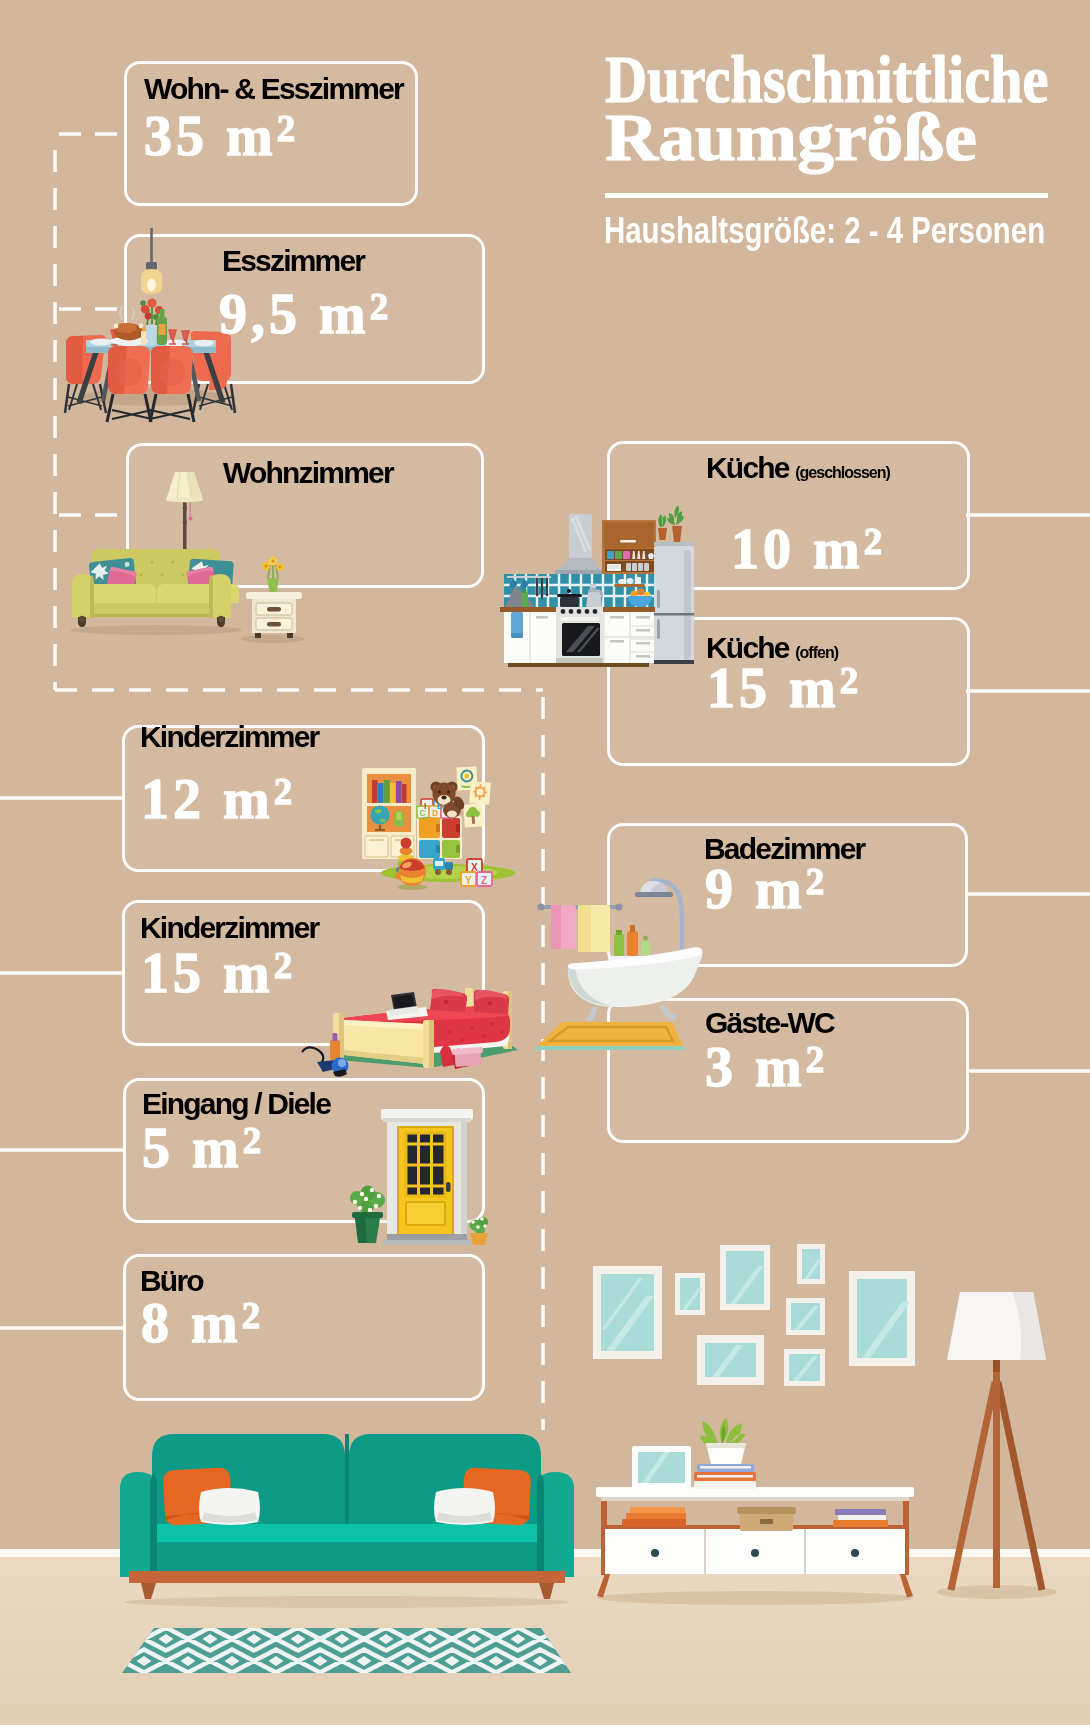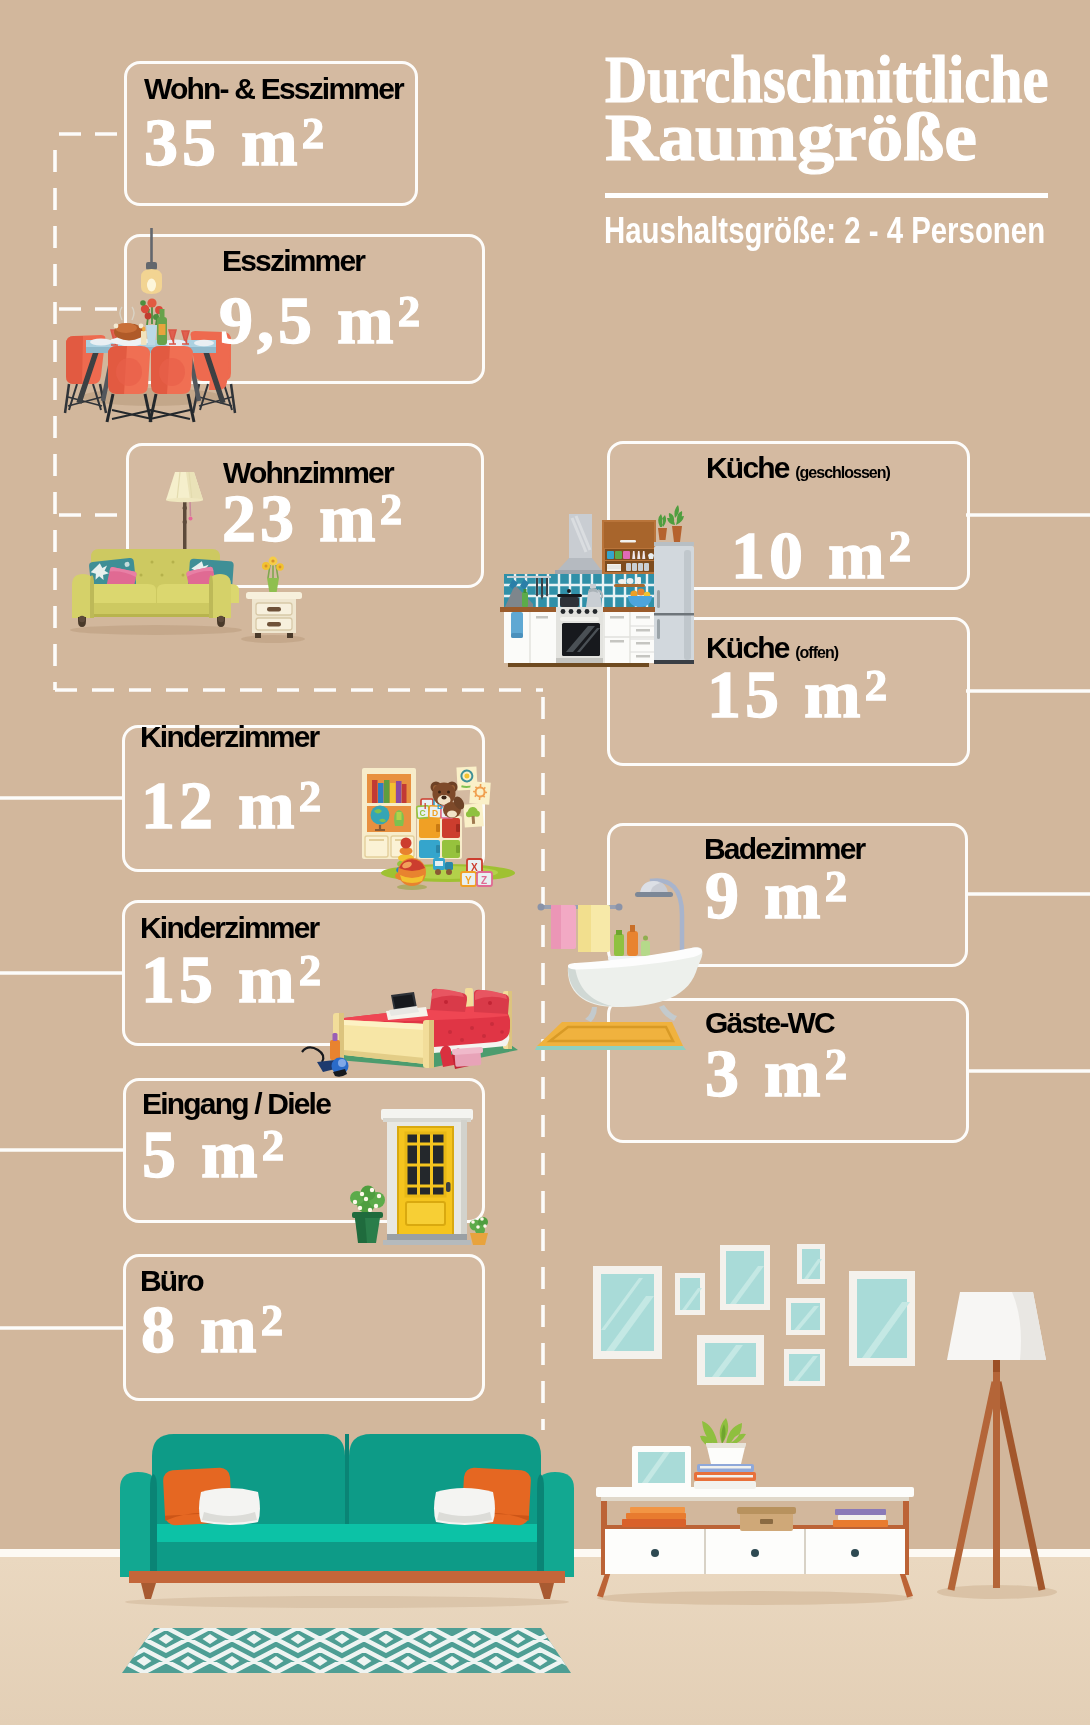--- a/index.html
+++ b/index.html
@@ -9,21 +9,21 @@
   .floor{position:absolute;left:0;top:1557px;width:1090px;height:168px;
          background:linear-gradient(#ead8c0,#e3cfb6);}
   .baseboard{position:absolute;left:0;top:1549px;width:1090px;height:8px;background:#fdfaf4;}
   svg.lines{position:absolute;left:0;top:0;}
   .box{position:absolute;border:3.2px solid #fdfcfa;border-radius:16px;
        background:rgba(255,255,255,0.05);box-sizing:border-box;z-index:10;}
   .lbl{position:absolute;color:#000000;font-weight:bold;font-size:30px;letter-spacing:-1.8px;
        line-height:1;white-space:nowrap;z-index:30;}
   .lbl small{font-size:16px;font-weight:bold;letter-spacing:-1px;}
   .num{position:absolute;color:#fff;font-family:"Liberation Serif",serif;font-weight:bold;
-       font-size:68px;letter-spacing:4px;line-height:1;white-space:nowrap;z-index:30;
+       font-size:56px;letter-spacing:4px;line-height:1;white-space:nowrap;z-index:30;
        -webkit-text-stroke:1.3px #fff;}
   .num sup{font-size:0.66em;position:relative;top:-0.38em;vertical-align:baseline;line-height:0;
            letter-spacing:0;}
   .t1{position:absolute;color:#fff;font-family:"Liberation Serif",serif;font-weight:bold;
       font-size:68px;line-height:1;white-space:nowrap;transform-origin:0 50%;
       -webkit-text-stroke:1.2px #fff;}
   .t2{position:absolute;color:#fff;font-weight:bold;font-size:36px;line-height:1;
       white-space:nowrap;transform-origin:0 50%;}
   .rule{position:absolute;background:#fff;}
 </style>
@@ -77,21 +77,20 @@
   <div class="box" style="left:124px;top:61px;width:294px;height:145px;"></div>
   <div class="lbl" style="left:144px;top:74px;">Wohn- &amp; Esszimmer</div>
   <div class="num" style="left:144px;top:108px;">35 m<sup>2</sup></div>
 
   <div class="box" style="left:124px;top:234px;width:361px;height:150px;"></div>
   <div class="lbl" style="left:222px;top:246px;">Esszimmer</div>
   <div class="num" style="left:219px;top:286px;">9,5 m<sup>2</sup></div>
 
   <div class="box" style="left:126px;top:443px;width:358px;height:145px;"></div>
   <div class="lbl" style="left:223px;top:458px;">Wohnzimmer</div>
-  <div class="num" style="left:222px;top:484px;">23 m<sup>2</sup></div>
 
   <div class="box" style="left:607px;top:441px;width:363px;height:149px;"></div>
   <div class="lbl" style="left:706px;top:453px;">Küche <small>(geschlossen)</small></div>
   <div class="num" style="left:731px;top:488px;margin-top:33px;">10 m<sup>2</sup></div>
 
   <div class="box" style="left:607px;top:617px;width:363px;height:149px;"></div>
   <div class="lbl" style="left:706px;top:633px;">Küche <small>(offen)</small></div>
   <div class="num" style="left:707px;top:660px;">15 m<sup>2</sup></div>
 
   <div class="box" style="left:122px;top:725px;width:363px;height:147px;"></div>

